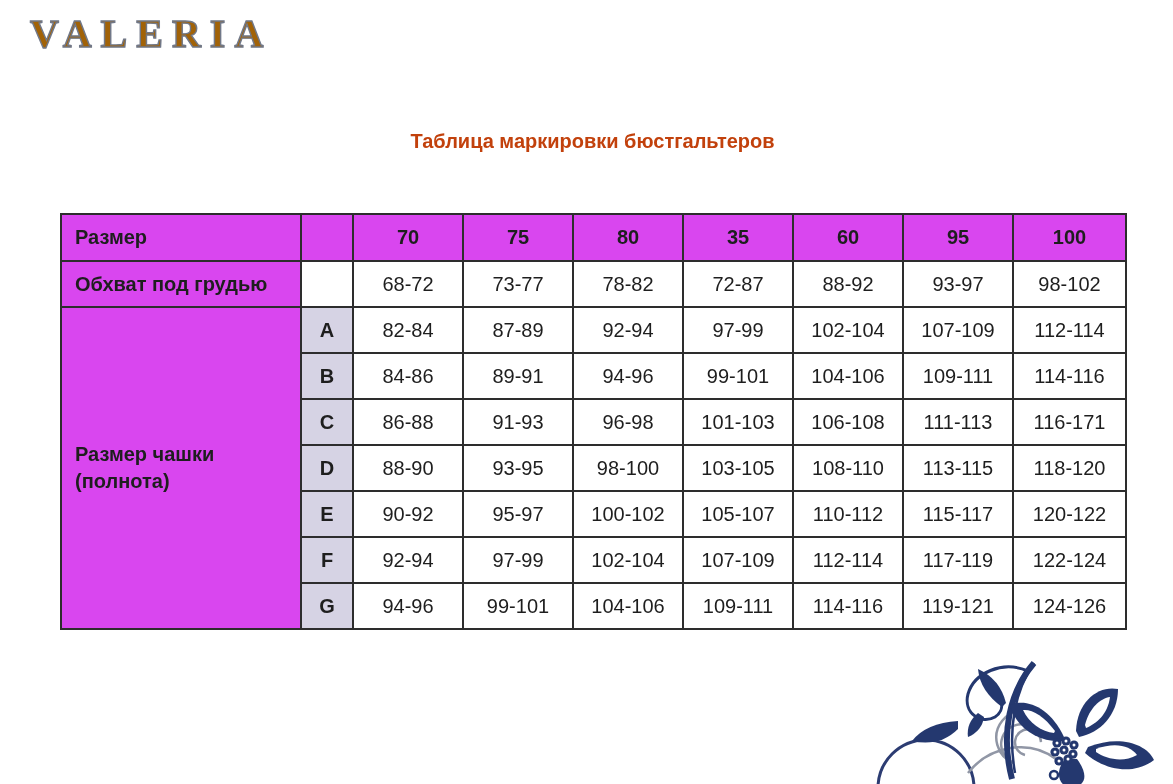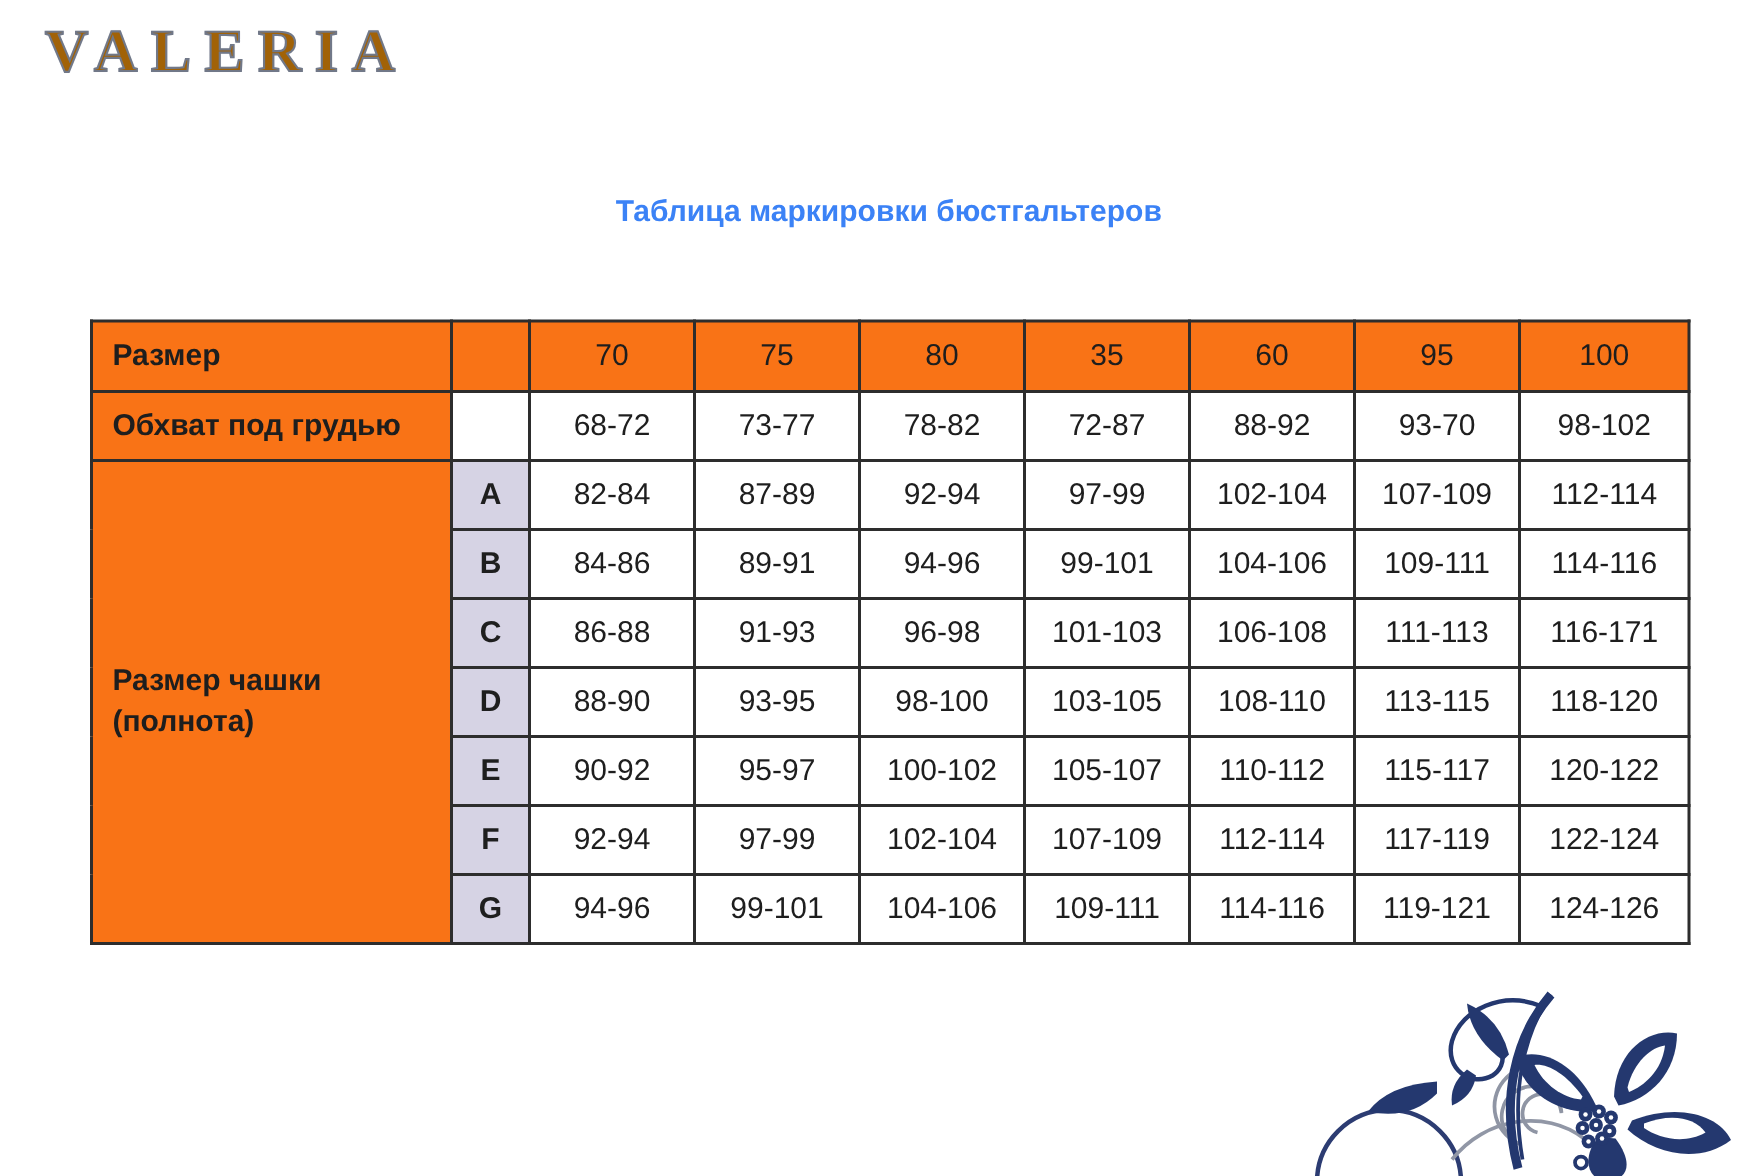--- a/index.html
+++ b/index.html
@@ -16,44 +16,44 @@
     font-size:40px;font-weight:700;
     letter-spacing:9px;
     color:#a16207;
     -webkit-text-stroke:1.4px #717888;
     text-shadow:0 0 1px #8a90a0;
     user-select:none;
   }
   
   .page-title{
     position:absolute;left:60px;top:130px;width:1065px;
-    text-align:center;font-size:20px;font-weight:700;color:#3b82f6;
+    text-align:center;font-size:20px;font-weight:700;color:#c2410c;
   }
   
   table.size-table{
     position:absolute;left:60px;top:213px;
     border-collapse:collapse;table-layout:fixed;
     width:1065px;
   }
   .size-table td{
     border:2px solid #2d2d2d;
     height:44px;
     font-size:20px;
     text-align:center;
     background:#ffffff;
     padding:0 4px;
     color:#1e1e1e;
   }
   .size-table tr.header-row td{height:45px;}
-  .size-table td.peach{background:#f97316;}
+  .size-table td.peach{background:#d946ef;}
   .size-table td.lav{background:#d6d3e4;}
   .size-table td.label{
     text-align:left;padding-left:13px;font-weight:700;font-size:20px;
   }
-  .size-table td.num{font-weight:400;}
+  .size-table td.num{font-weight:700;}
   .size-table td.cup{font-weight:700;}
   .size-table td.cuplabel{
     text-align:left;padding-left:13px;font-weight:700;
     vertical-align:middle;white-space:pre-line;line-height:1.35;margin-top:36px;
   }
   
   .notes{
     position:absolute;left:72px;top:655px;
     font-size:19px;font-weight:700;color:#1c1c1c;
   }
@@ -95,21 +95,21 @@
     <td class="peach num">100</td>
   </tr>
   <tr>
     <td class="peach label">Обхват под грудью</td>
     <td></td>
     <td>68-72</td>
     <td>73-77</td>
     <td>78-82</td>
     <td>72-87</td>
     <td>88-92</td>
-    <td>93-70</td>
+    <td>93-97</td>
     <td>98-102</td>
   </tr>
   <tr>
     <td class="peach cuplabel" rowspan="7">Размер чашки
 (полнота)</td>
     <td class="lav cup">A</td>
     <td>82-84</td>
     <td>87-89</td>
     <td>92-94</td>
     <td>97-99</td>

